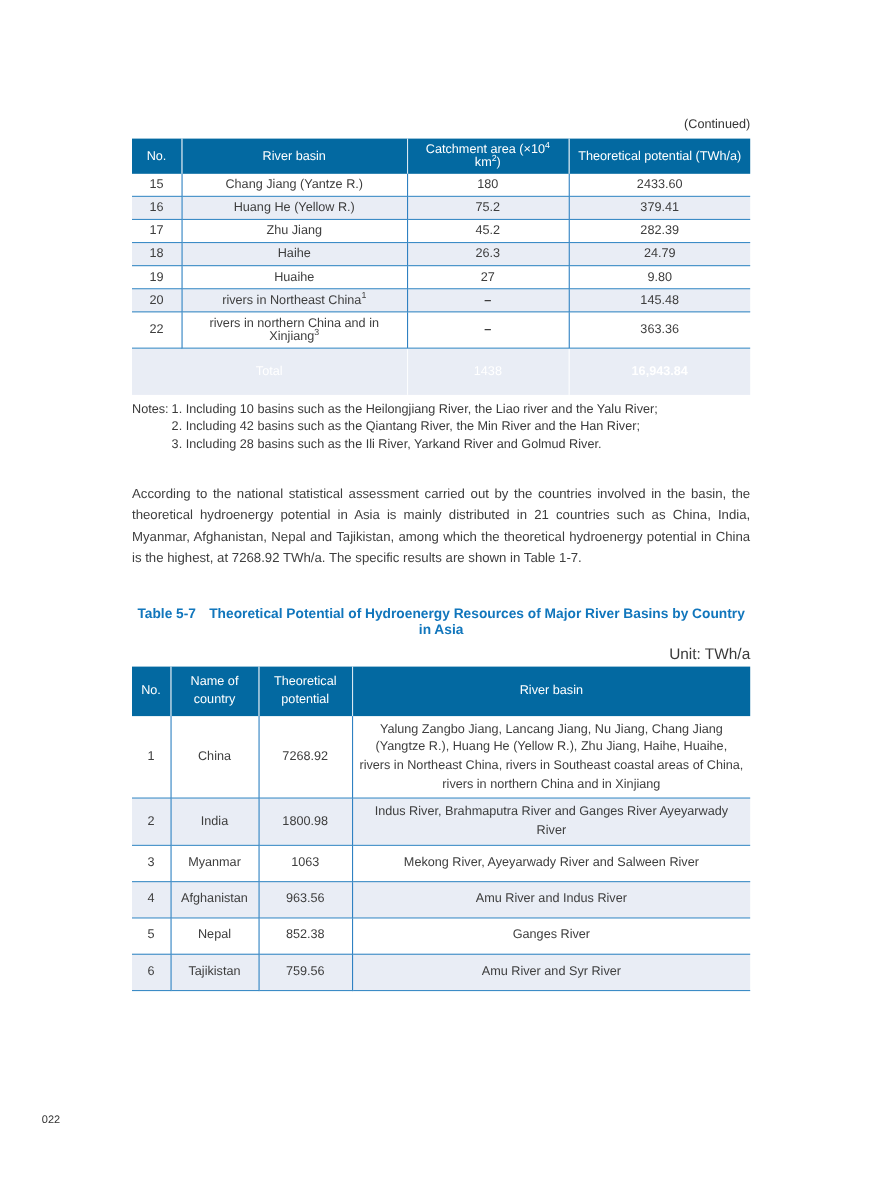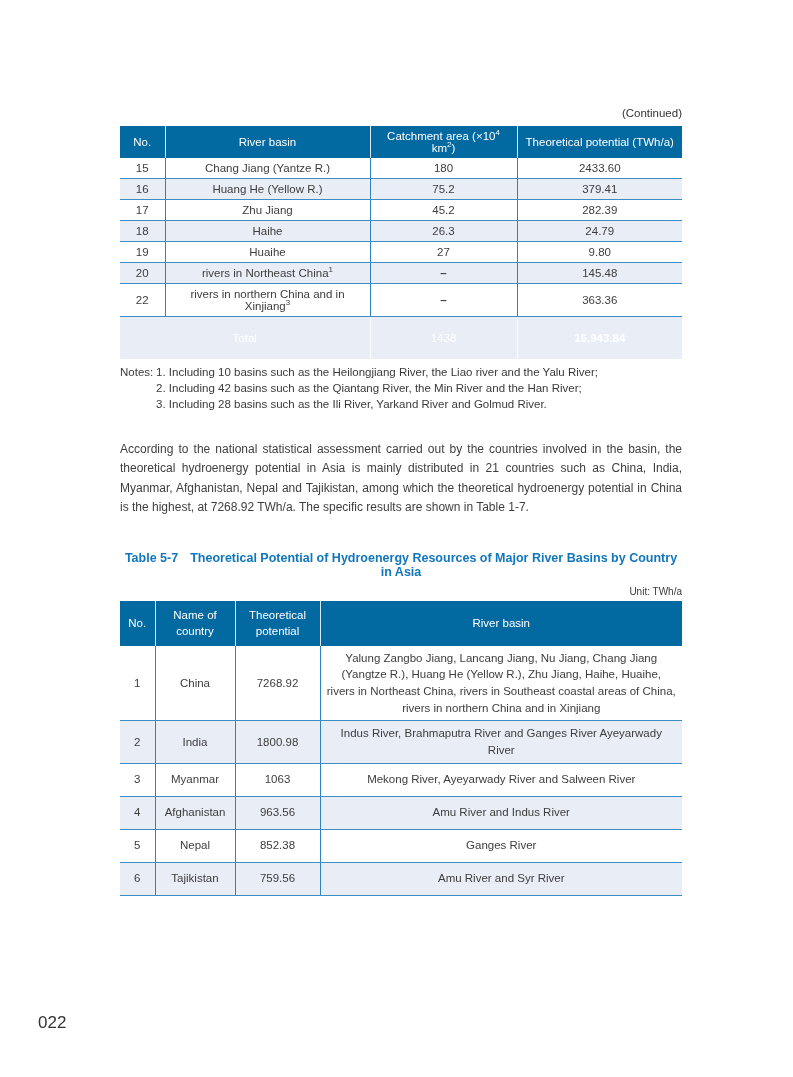--- a/index.html
+++ b/index.html
@@ -46,23 +46,23 @@
   .note-label { flex: 0 0 36px; }
   .note-indent { margin-left: 36px; }
 
   .para { margin-top: 28px; font-size: 12px; line-height: 19.5px;
     text-align: justify; color: #3e3e3e; }
 
   .caption { margin-top: 33px; text-align: center; font-size: 12.5px;
     font-weight: bold; color: #1176bc; }
   .caption .cap-label { margin-right: 12px; }
 
-  .unit { margin-top: 7px; margin-bottom: 4px; text-align: right; font-size: 10px; color: #3a3a3a; }
-
-  .page-number { position: absolute; left: 38px; top: 1013px; font-size: 17px; color: #333; }
+  .unit { margin-top: 7px; margin-bottom: 4px; text-align: right; font-size: 14px; color: #3a3a3a; }
+
+  .page-number { position: absolute; left: 38px; top: 1013px; font-size: 10px; color: #333; }
 </style>
 </head>
 <body>
 
 <div class="page">
   <div class="content">
 
     <div class="continued">(Continued)</div>
 
     <table class="t1">

